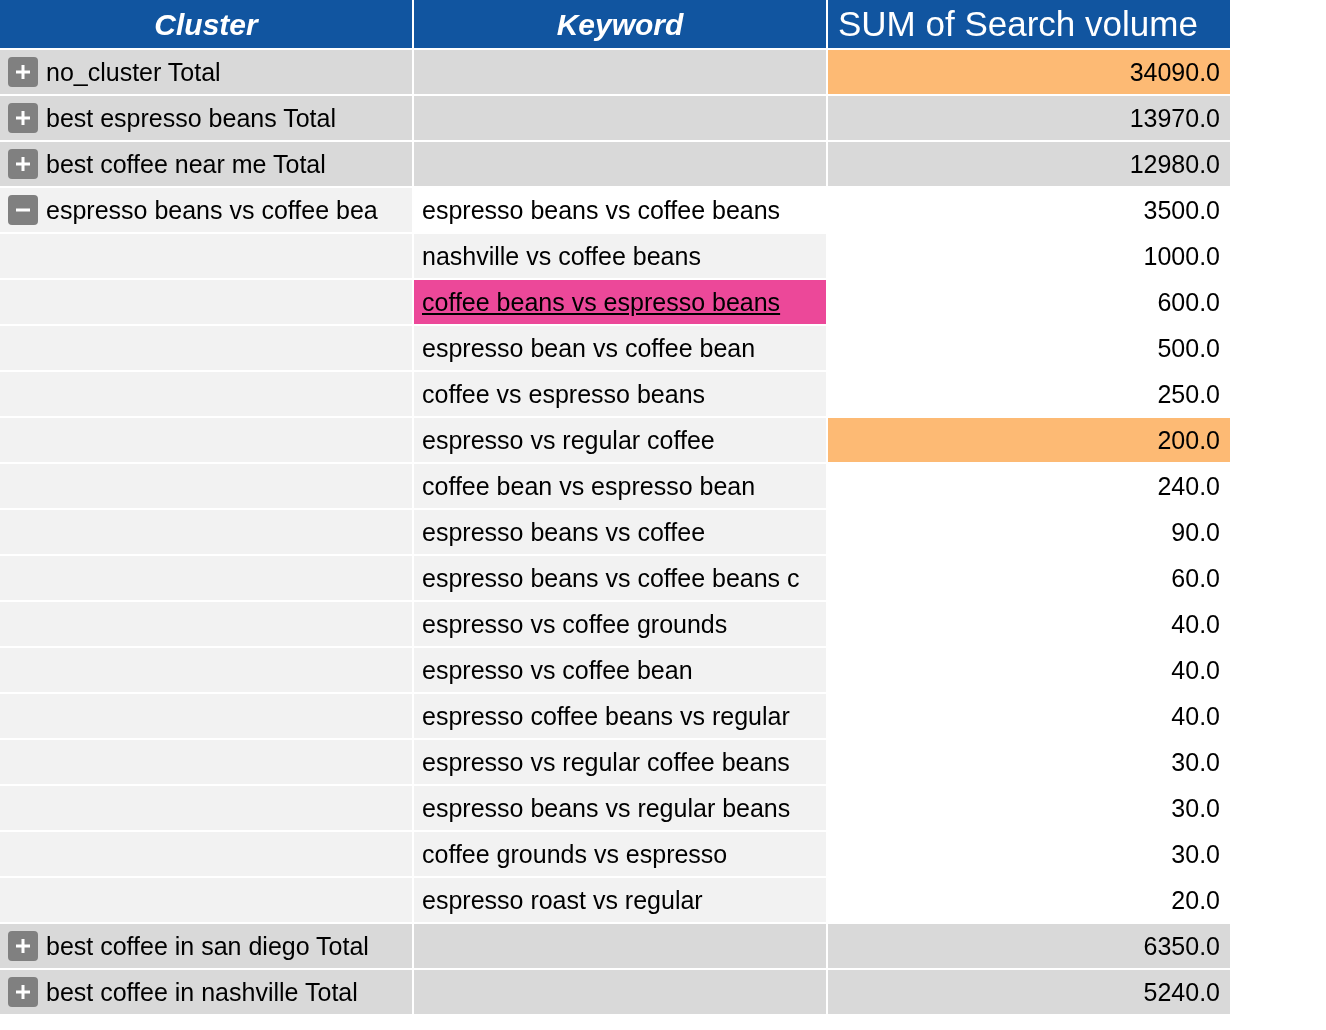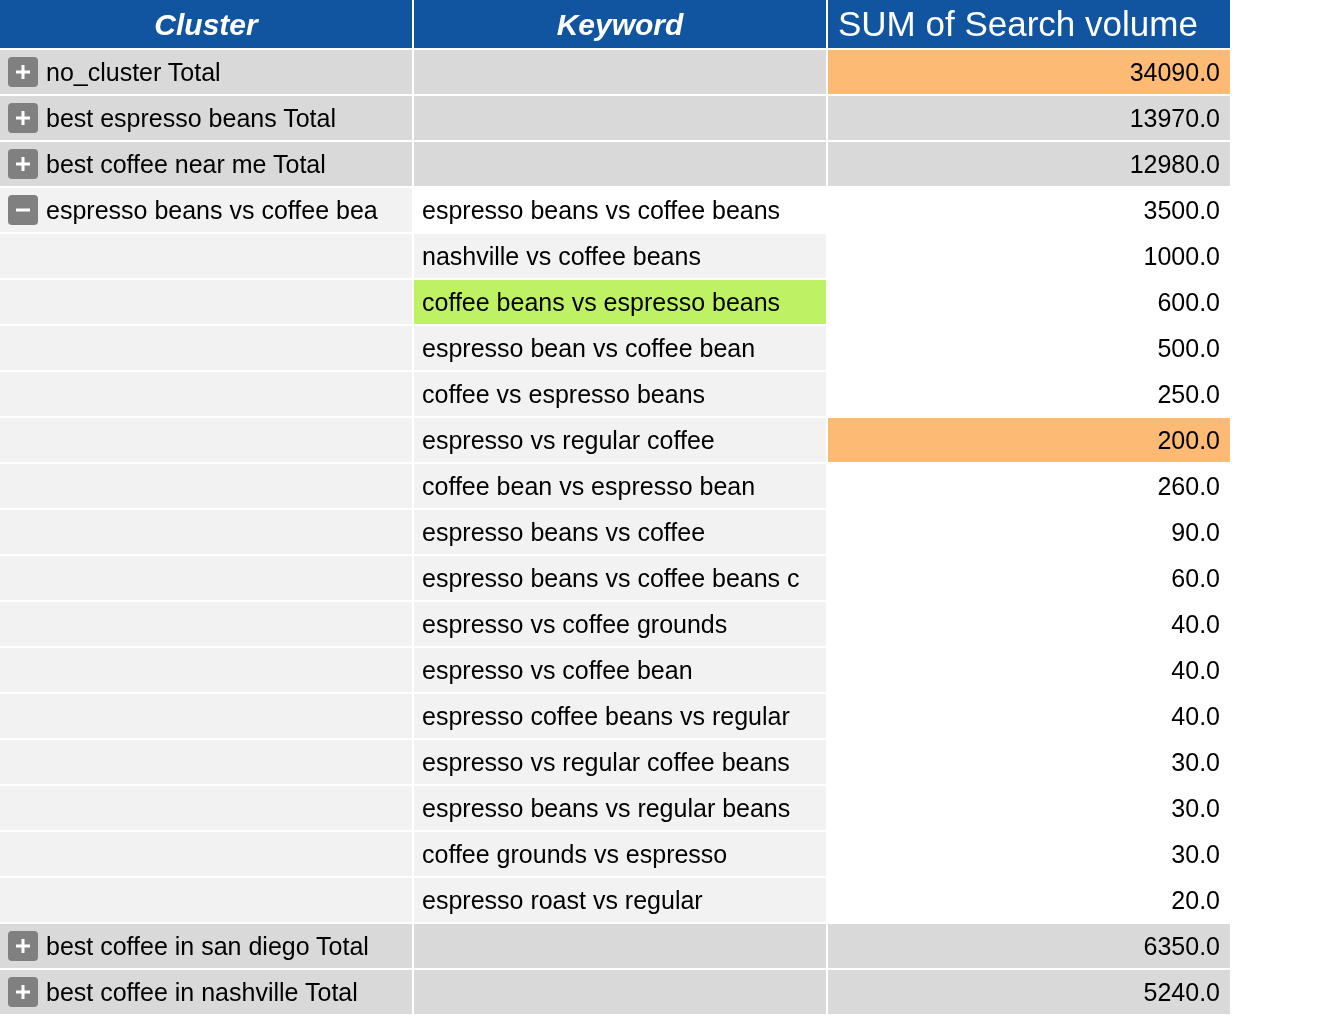--- a/index.html
+++ b/index.html
@@ -116,33 +116,33 @@
             <rect x="2" y="7.5" width="14" height="3" fill="#fff"></rect>
           </svg>
         </div>
         <span class="cluster-label">espresso beans vs coffee bea</span>
       </div><div class="cell" style="background: rgb(255, 255, 255);">espresso beans vs coffee beans</div><div class="cell num-cell" style="background: rgb(255, 255, 255);">3500.0</div></div>
     <div class="detail-row" style="display: contents;"><div class="cell cluster-cell" style="background: rgb(242, 242, 242);">
         <span class="cluster-label"></span>
       </div><div class="cell" style="background: rgb(242, 242, 242);">nashville vs coffee beans</div><div class="cell num-cell" style="background: rgb(255, 255, 255);">1000.0</div></div>
     <div class="detail-row" style="display: contents;"><div class="cell cluster-cell" style="background: rgb(242, 242, 242);">
         <span class="cluster-label"></span>
-      </div><div class="cell" style="background: #bef264;">coffee beans vs espresso beans</div><div class="cell num-cell" style="background: rgb(255, 255, 255);">600.0</div></div>
+      </div><div class="cell" style="background: #ec4899; text-decoration: underline;">coffee beans vs espresso beans</div><div class="cell num-cell" style="background: rgb(255, 255, 255);">600.0</div></div>
     <div class="detail-row" style="display: contents;"><div class="cell cluster-cell" style="background: rgb(242, 242, 242);">
         <span class="cluster-label"></span>
       </div><div class="cell" style="background: rgb(242, 242, 242);">espresso bean vs coffee bean</div><div class="cell num-cell" style="background: rgb(255, 255, 255);">500.0</div></div>
     <div class="detail-row" style="display: contents;"><div class="cell cluster-cell" style="background: rgb(242, 242, 242);">
         <span class="cluster-label"></span>
       </div><div class="cell" style="background: rgb(242, 242, 242);">coffee vs espresso beans</div><div class="cell num-cell" style="background: rgb(255, 255, 255);">250.0</div></div>
     <div class="detail-row" style="display: contents;"><div class="cell cluster-cell" style="background: rgb(242, 242, 242);">
         <span class="cluster-label"></span>
       </div><div class="cell" style="background: rgb(242, 242, 242);">espresso vs regular coffee</div><div class="cell num-cell" style="background: #fdba74;">200.0</div></div>
     <div class="detail-row" style="display: contents;"><div class="cell cluster-cell" style="background: rgb(242, 242, 242);">
         <span class="cluster-label"></span>
-      </div><div class="cell" style="background: rgb(242, 242, 242);">coffee bean vs espresso bean</div><div class="cell num-cell" style="background: rgb(255, 255, 255);">260.0</div></div>
+      </div><div class="cell" style="background: rgb(242, 242, 242);">coffee bean vs espresso bean</div><div class="cell num-cell" style="background: rgb(255, 255, 255);">240.0</div></div>
     <div class="detail-row" style="display: contents;"><div class="cell cluster-cell" style="background: rgb(242, 242, 242);">
         <span class="cluster-label"></span>
       </div><div class="cell" style="background: rgb(242, 242, 242);">espresso beans vs coffee</div><div class="cell num-cell" style="background: rgb(255, 255, 255);">90.0</div></div>
     <div class="detail-row" style="display: contents;"><div class="cell cluster-cell" style="background: rgb(242, 242, 242);">
         <span class="cluster-label"></span>
       </div><div class="cell" style="background: rgb(242, 242, 242);">espresso beans vs coffee beans c</div><div class="cell num-cell" style="background: rgb(255, 255, 255);">60.0</div></div>
     <div class="detail-row" style="display: contents;"><div class="cell cluster-cell" style="background: rgb(242, 242, 242);">
         <span class="cluster-label"></span>
       </div><div class="cell" style="background: rgb(242, 242, 242);">espresso vs coffee grounds</div><div class="cell num-cell" style="background: rgb(255, 255, 255);">40.0</div></div>
     <div class="detail-row" style="display: contents;"><div class="cell cluster-cell" style="background: rgb(242, 242, 242);">

